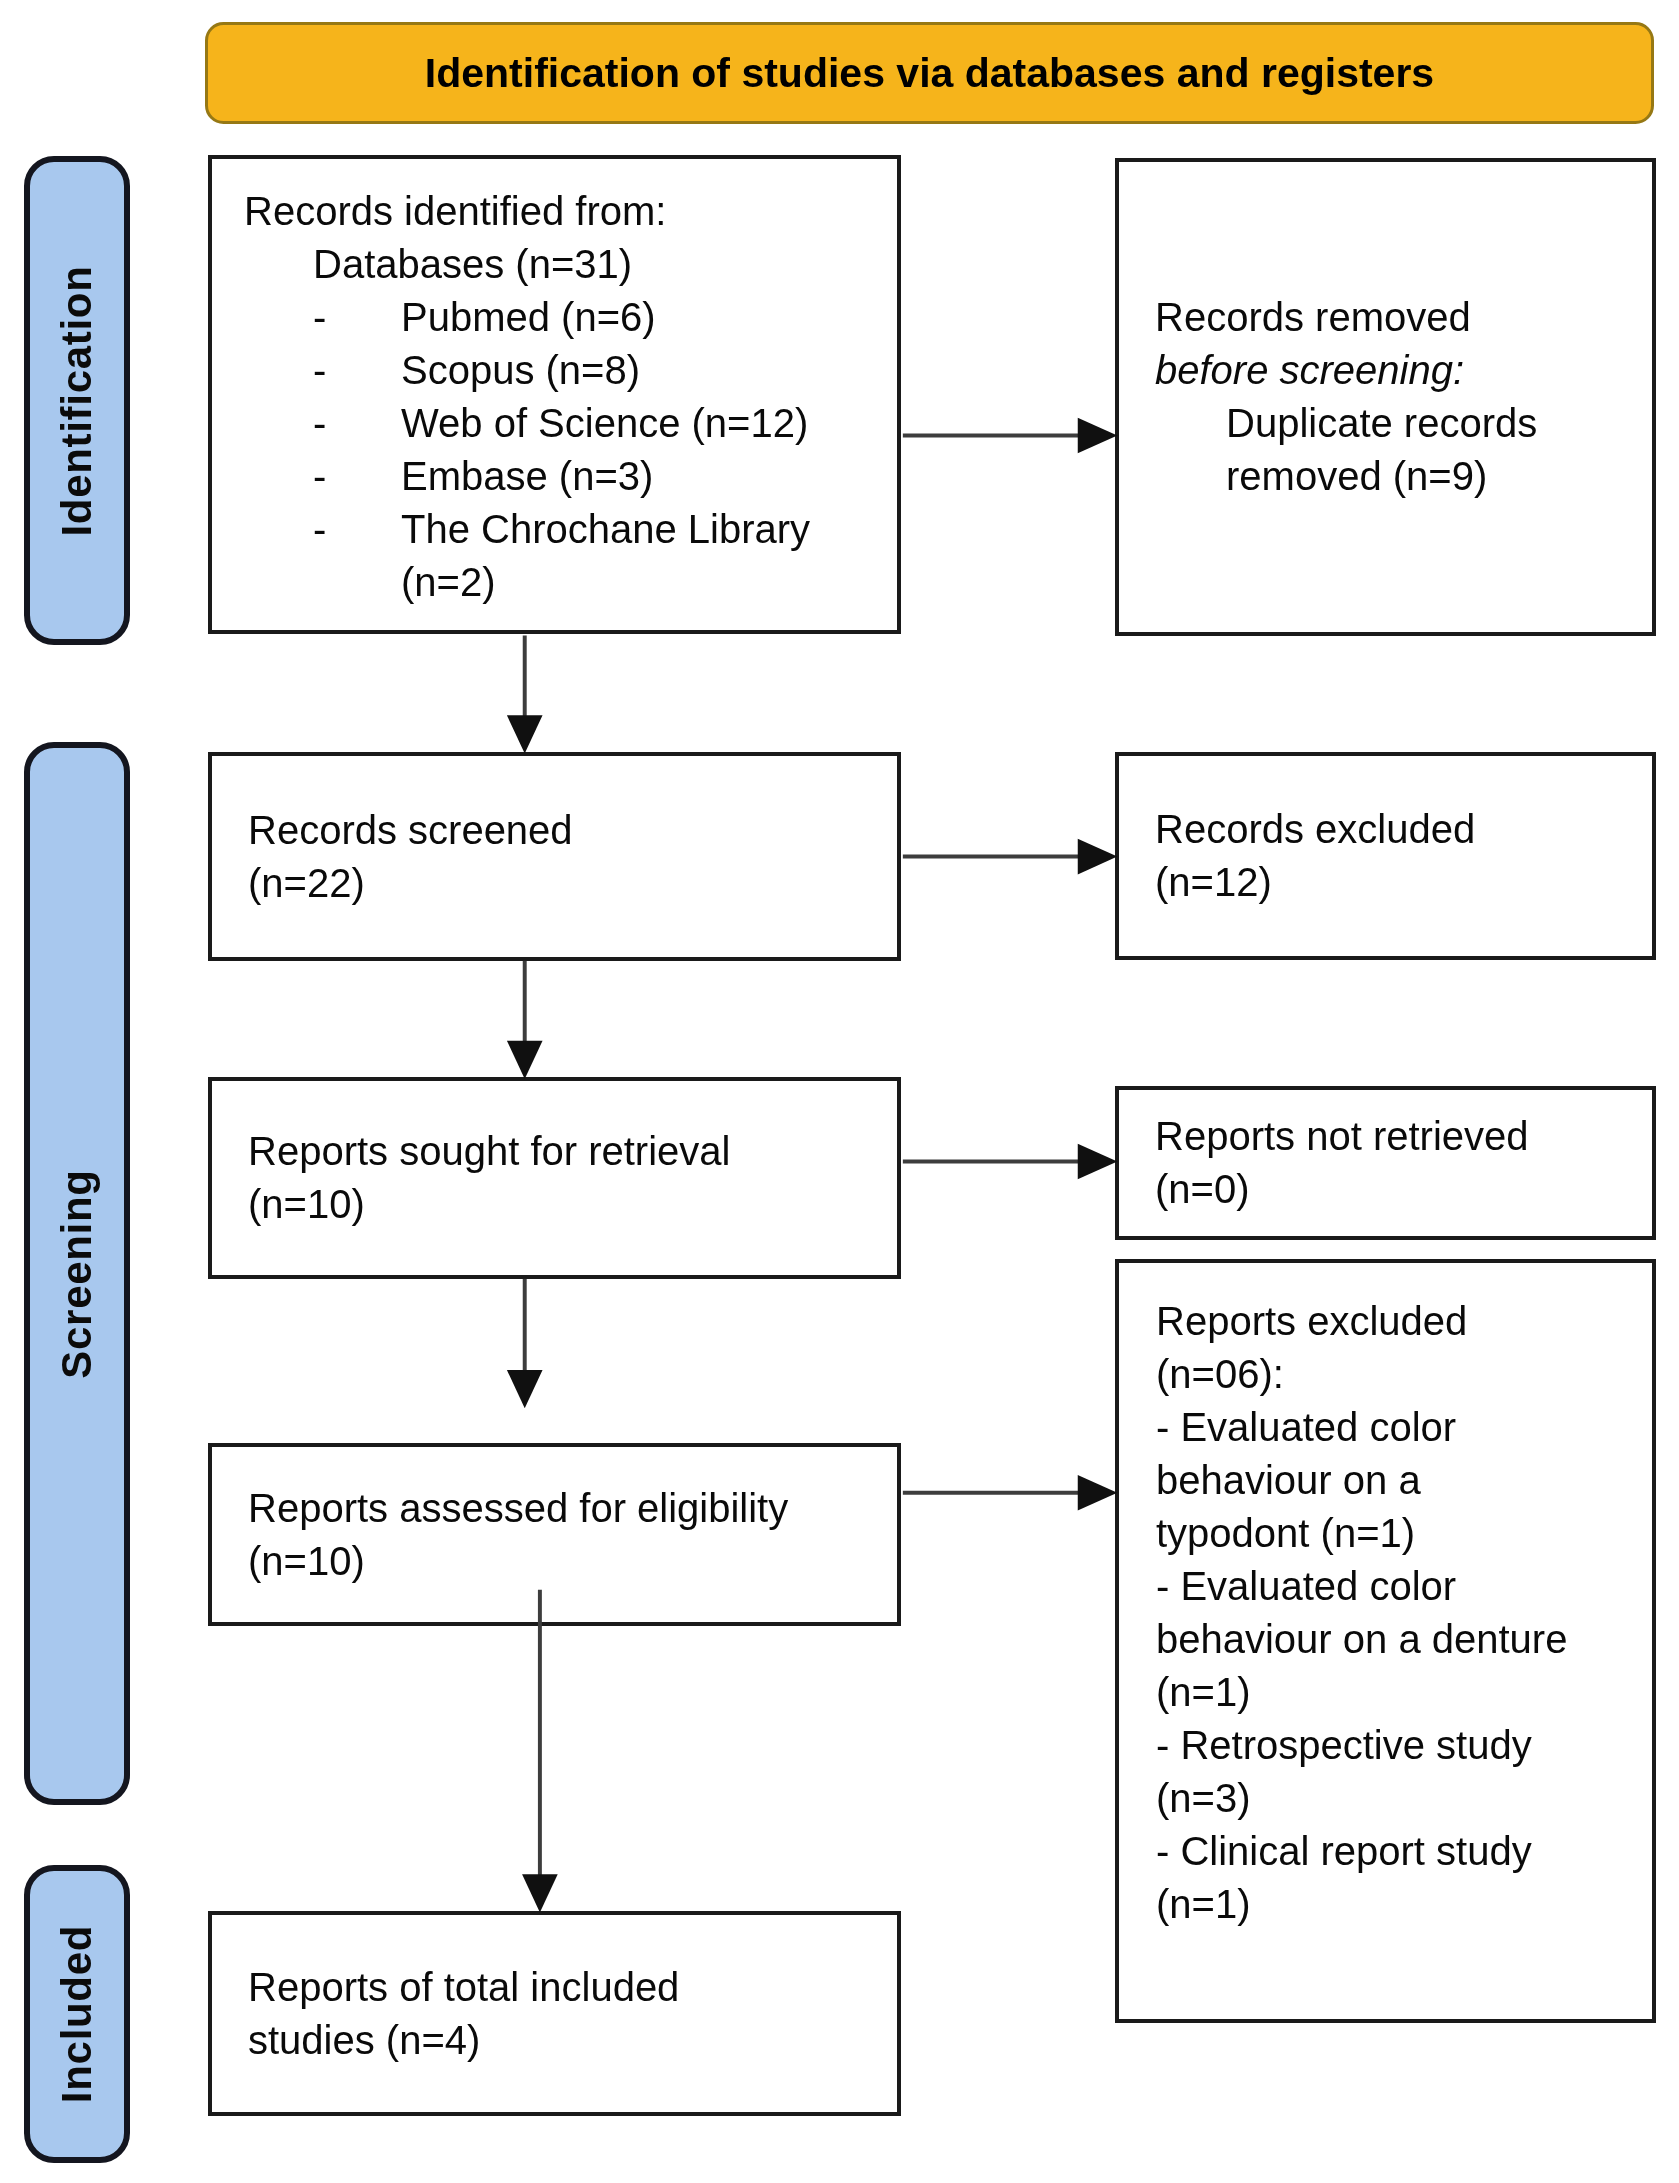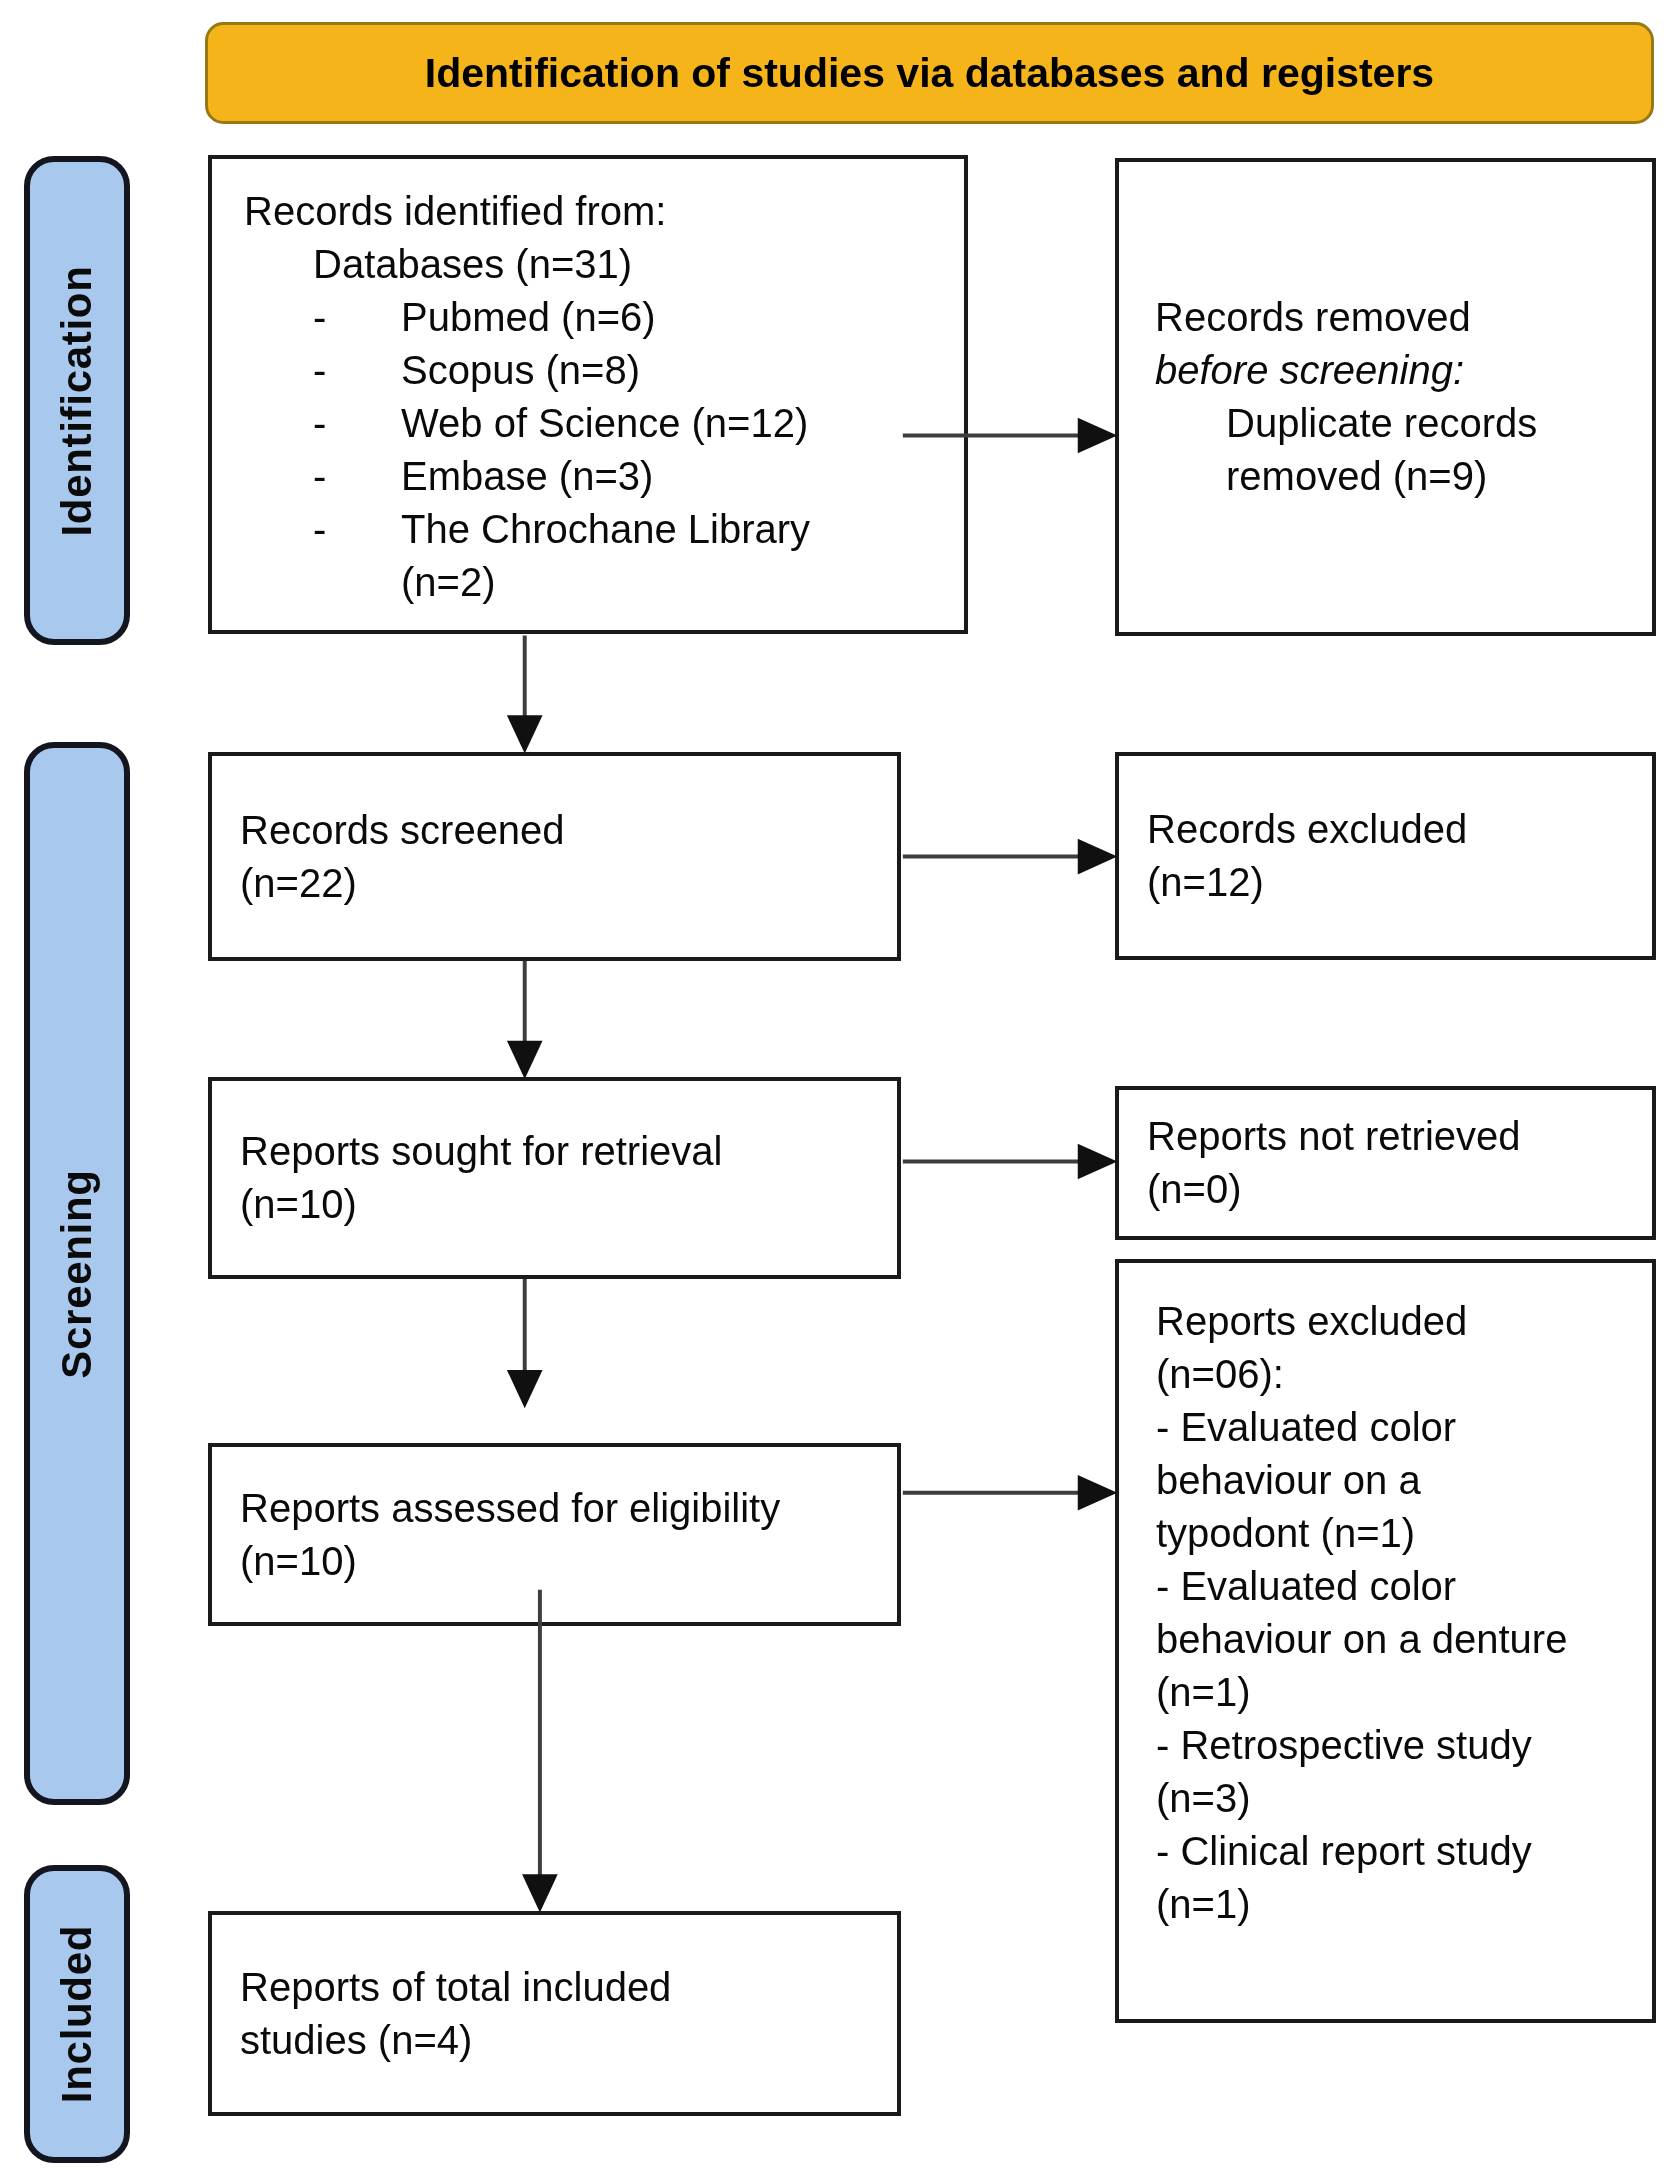--- a/index.html
+++ b/index.html
@@ -44,23 +44,23 @@
 
   
   .box {
     position:absolute;
     background:#ffffff;
     border:4.6px solid var(--box-border,#1A1A1A);
     box-sizing:border-box;
     font-size:40px; line-height:53px; color:#0a0a0a;
   }
   .vcenter { display:flex; flex-direction:column; justify-content:center; }
-  .txt { white-space:pre-line; padding-left:28px; padding-right:13.2px; }
-
-  #box-records-identified { left:208px; top:155px; width:760px; height:479px; padding:26.4px 18.5px 0 32px; }
+  .txt { white-space:pre-line; padding-left:36px; padding-right:13.2px; }
+
+  #box-records-identified { left:208px; top:155px; width:693px; height:479px; padding:26.4px 18.5px 0 32px; }
   .bi-sub  { padding-left:69px; }
   .bi-item { display:flex; padding-left:69px; }
   .bi-item .marker { flex:0 0 88px; }
   .bi-item .itext  { width:475px; }
 
   #box-records-removed { left:1115px; top:158px; width:541px; height:478px; padding-left:36px; }
   .rr-italic { font-style:italic; }
   .rr-indent { padding-left:71px; }
 
   #box-records-screened      { left:208px;  top:752px; width:693px; height:209px; }

